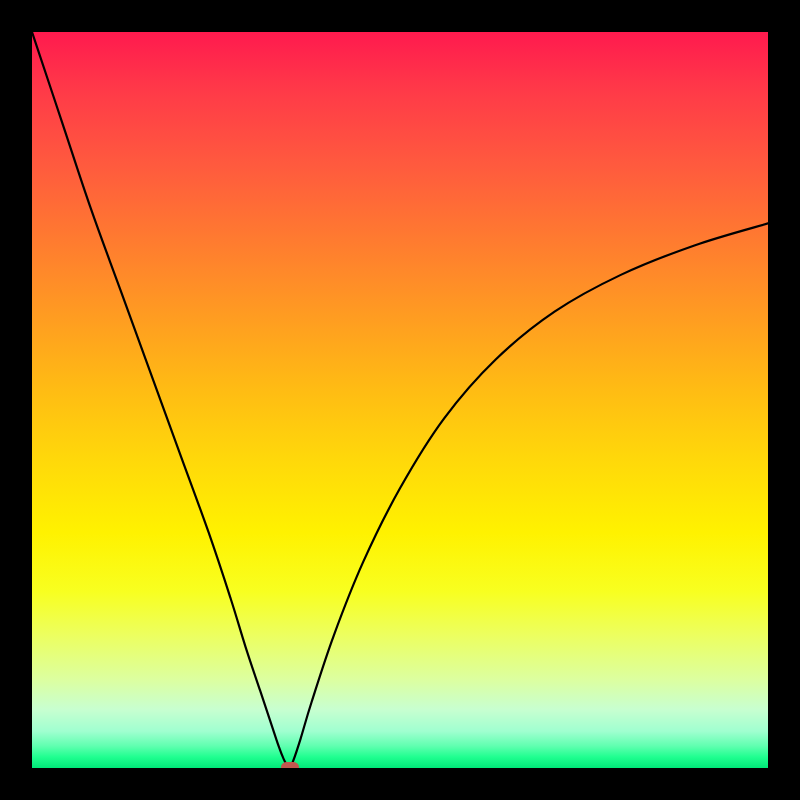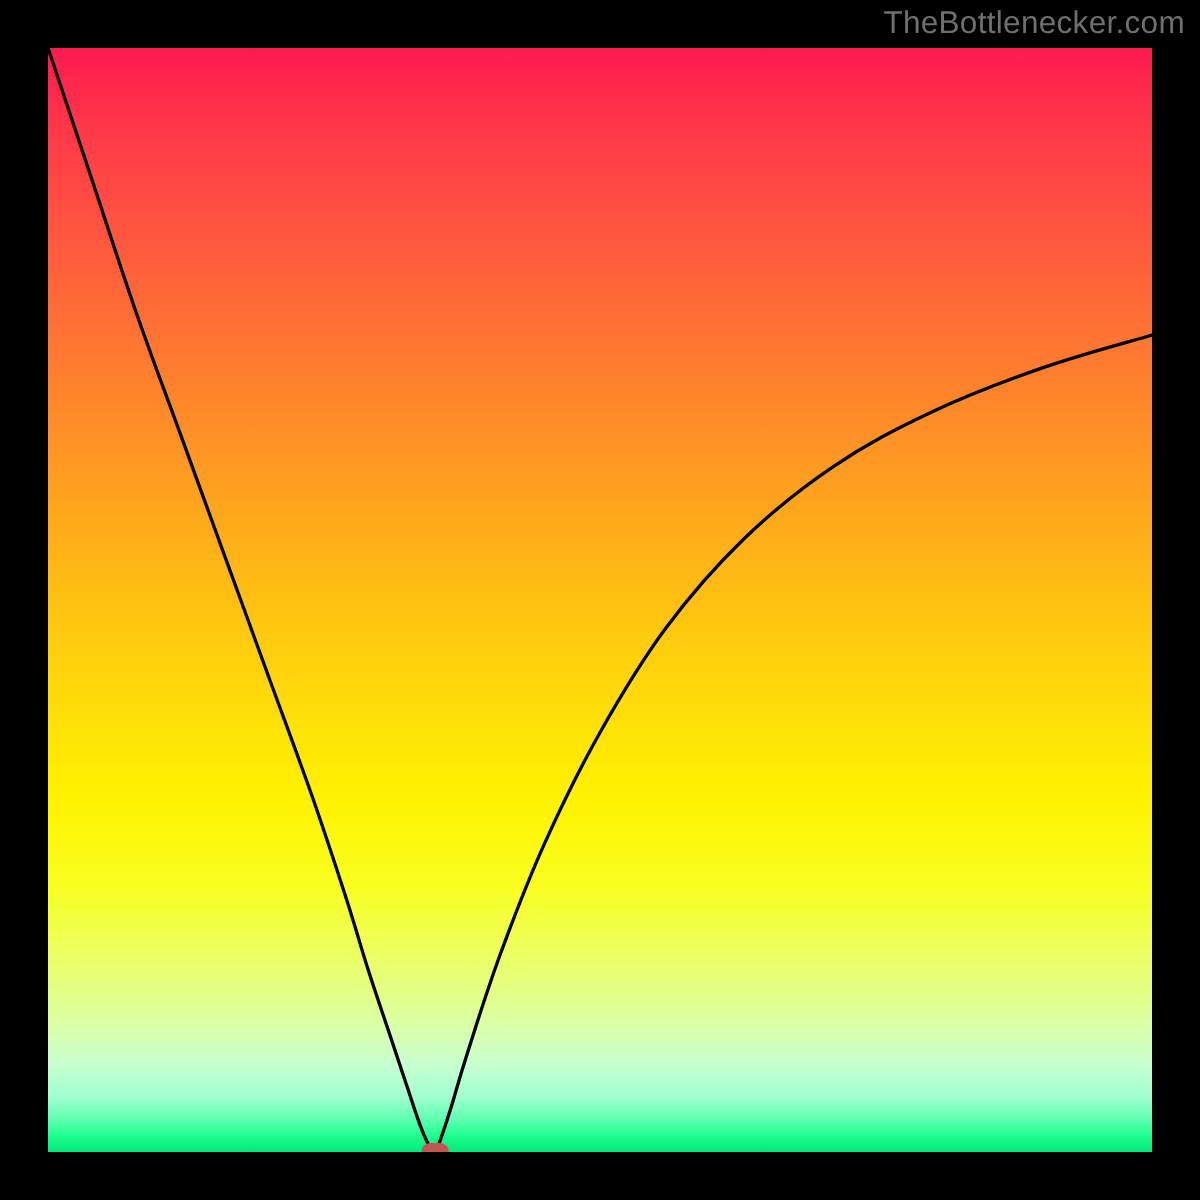--- a/index.html
+++ b/index.html
@@ -76,14 +76,13 @@
 <body>
 
 <div class="frame">
   <div class="plot">
     <div class="gradient"></div>
     <svg class="curve" viewBox="0 0 736 736" preserveAspectRatio="none">
       <path id="curve-path" fill="none" stroke="#000" stroke-width="2.2" stroke-linejoin="round" stroke-linecap="round" d="M 0 0 C 5.2992 15.897600000000008, 18.8416 56.524800000000056, 29.44 88.32000000000005 C 40.0384 120.11520000000004, 48.281600000000005 146.1696, 58.88 176.64 C 69.4784 207.11039999999997, 77.7216 228.45439999999996, 88.32 257.59999999999997 C 98.91839999999999 286.74559999999997, 107.1616 309.41439999999994, 117.76 338.55999999999995 C 128.35840000000002 367.70559999999995, 136.60160000000002 390.3744, 147.20000000000002 419.52 C 157.79840000000002 448.6656, 167.3664 473.98400000000004, 176.64 500.48 C 185.91359999999997 526.976, 192.09600000000003 546.1856, 198.72000000000003 566.72 C 205.34400000000002 587.2544, 208.1408 598, 213.44 614.56 C 218.73919999999998 631.1199999999999, 223.5232 644.8096, 228.16 658.72 C 232.7968 672.6304, 235.888 681.904, 239.20000000000002 691.84 C 242.51200000000003 701.7760000000001, 244.30784 707.5609599999999, 246.56 713.92 C 248.81216 720.27904, 250.12224 723.59104, 251.71200000000002 727.168 C 253.30176000000003 730.74496, 254.33216000000004 732.2022400000001, 255.39200000000002 733.792 C 256.45184 735.38176, 256.54015999999996 736.92736, 257.59999999999997 736 C 258.65984 735.07264, 259.29279999999994 733.9392, 261.28 728.64 C 263.2672 723.3408, 265.328 717.1583999999999, 268.64 706.56 C 271.952 695.9616, 273.71840000000003 688.3072, 279.68 669.76 C 285.6416 651.2128, 292.4864 628.6912, 301.76 603.52 C 311.0336 578.3488, 319.2768 556.4159999999999, 331.2 529.92 C 343.1232 503.424, 353.42719999999997 482.1536, 368 456.32 C 382.57280000000003 430.4864, 394.93760000000003 409.58400000000006, 412.16 386.40000000000003 C 429.3824 363.216, 443.808 346.7296, 463.68 327.52 C 483.552 308.31039999999996, 500.0383999999999 294.9152, 522.56 279.68 C 545.0816 264.4448, 563.6288000000001 254.80319999999998, 588.8000000000001 242.88 C 613.9712000000001 230.95680000000002, 635.904 222.71360000000004, 662.4 213.44000000000005 C 688.896 204.16640000000007, 722.752 195.33440000000002, 736 191.36"></path>
     </svg>
     <div class="marker" id="marker" style="left: 257.6px; top: 736px;"></div>
   </div>
-  <div class="watermark">TheBottlenecker.com</div>
 </div>
 
 </body></html>

